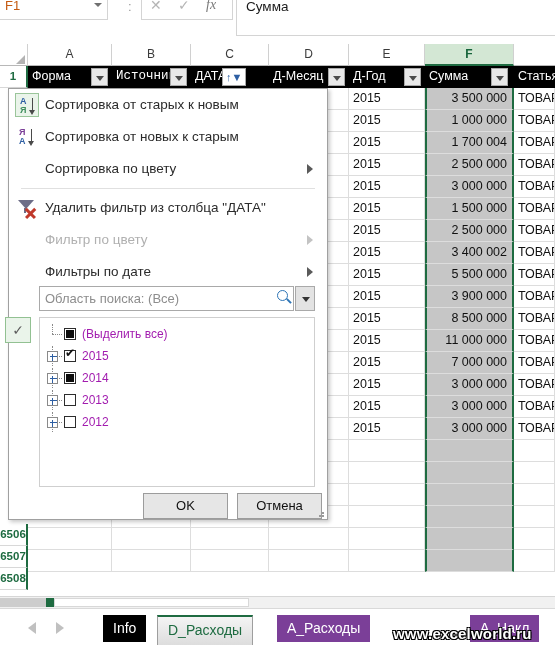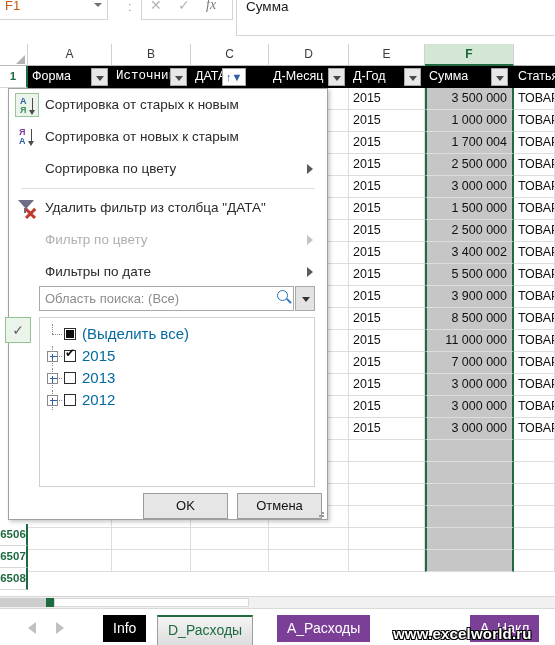--- a/index.html
+++ b/index.html
@@ -157,21 +157,21 @@
   .okbtn {
     position: absolute; left: -4px; top: 228px; width: 26px; height: 26px;
     background: #eaf4ea; border: 1px solid #92c192;
     text-align: center; line-height: 24px; font-size: 14px; color: #5c5c5c;
   }
 
   .listbox {
     position: absolute; left: 30px; top: 228px; width: 276px; height: 170px;
     border: 1px solid #cfcfcf; background: #fff; overflow: hidden;
   }
-  .li { position: relative; height: 20px; line-height: 20px; font-size: 15px; color: #0369a1; }
+  .li { position: relative; height: 20px; line-height: 20px; font-size: 12px; color: #a21caf; }
   .li .dotline {
     position: absolute; left: 12px; top: 0; width: 1px; height: 20px;
     border-left: 1px dotted #8a8a8a;
   }
   .li .dotline.half { height: 10px; }
   .li .dash {
     position: absolute; left: 12px; top: 10px; width: 10px; height: 1px;
     border-top: 1px dotted #8a8a8a;
   }
   .plus {
@@ -528,20 +528,27 @@
             <span class="dotline"></span>
             <span class="dash"></span>
             <span class="plus"></span>
             <span class="cbx check"></span>
             <span class="lbl">2015</span>
           </div>
           <div class="li" style="margin-top: 2px;">
             <span class="dotline"></span>
             <span class="dash"></span>
             <span class="plus"></span>
+            <span class="cbx filled"></span>
+            <span class="lbl">2014</span>
+          </div>
+          <div class="li" style="margin-top: 2px;">
+            <span class="dotline"></span>
+            <span class="dash"></span>
+            <span class="plus"></span>
             <span class="cbx"></span>
             <span class="lbl">2013</span>
           </div>
           <div class="li" style="margin-top: 2px;">
             <span class="dotline"></span>
             <span class="dash"></span>
             <span class="plus"></span>
             <span class="cbx"></span>
             <span class="lbl">2012</span>
           </div>

